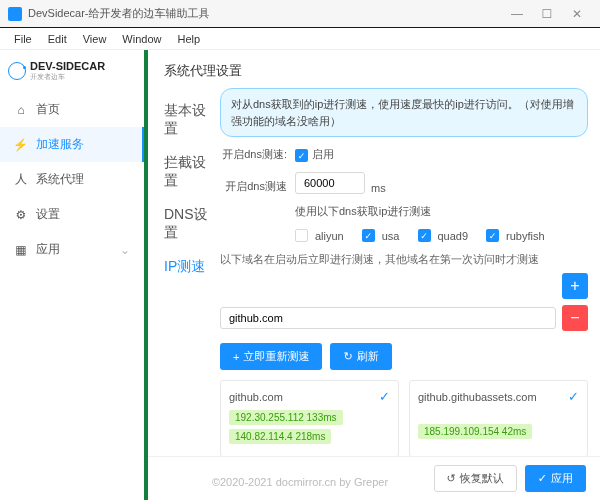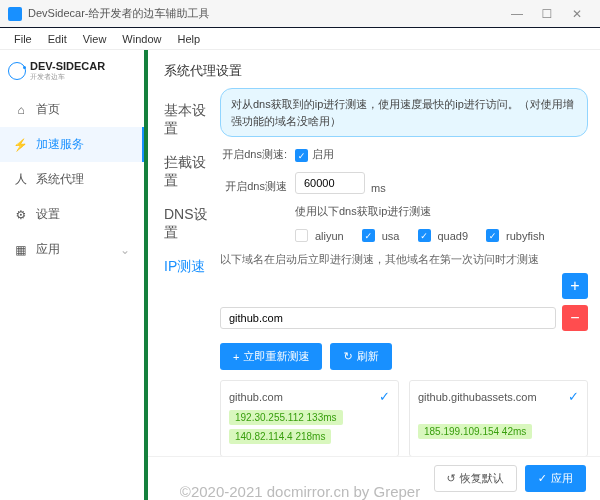--- a/index.html
+++ b/index.html
@@ -56,21 +56,21 @@
 .btn.primary { background: #1890ff; color: #fff; }
 .btn.ghost { background: #fff; border-color: #d9d9d9; color: #555; }
 
 .cards { display: flex; gap: 10px; }
 .card { flex: 1; border: 1px solid #e8e8e8; border-radius: 3px; padding: 8px; }
 .card-head { display: flex; justify-content: space-between; align-items: center; margin-bottom: 6px; font-size: 11px; color: #555; }
 .check-ic { color: #1890ff; font-size: 13px; }
 .pill { display: inline-block; background: #d9f7be; color: #389e0d; font-size: 10px; padding: 2px 6px; border-radius: 2px; margin-bottom: 4px; }
 
 .footer { border-top: 1px solid #f0f0f0; padding: 8px 14px; display: flex; justify-content: flex-end; align-items: center; gap: 8px; }
-.copyright { position: absolute; bottom: 0; left: 50%; transform: translateX(-50%); font-size: 15px; color: #bbb; }
+.copyright { position: absolute; bottom: 12px; left: 50%; transform: translateX(-50%); font-size: 11px; color: #bbb; }
 </style>
 </head>
 <body>
 
 <div class="titlebar">
   <div class="appicon"></div>
   <div class="title">DevSidecar-给开发者的边车辅助工具</div>
   <div class="winbtn">—</div>
   <div class="winbtn">☐</div>
   <div class="winbtn">✕</div>

